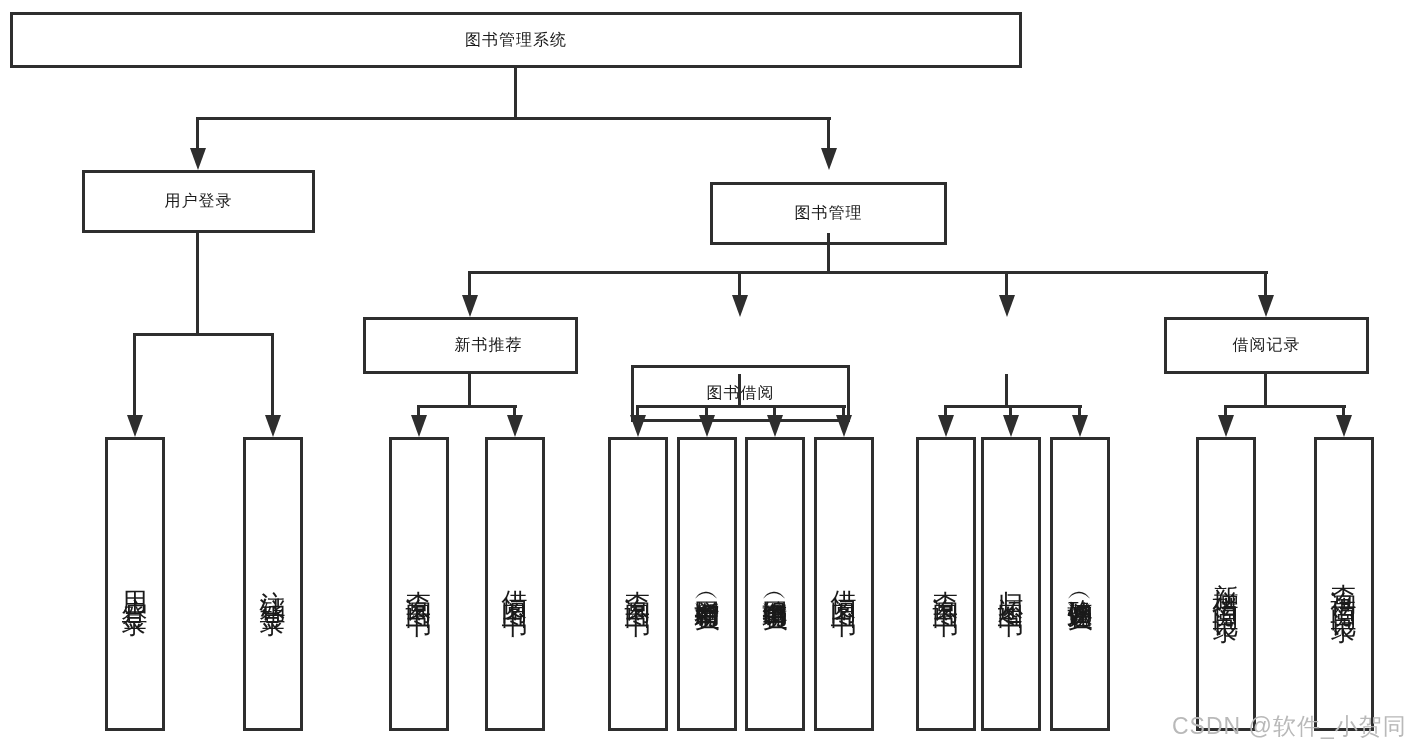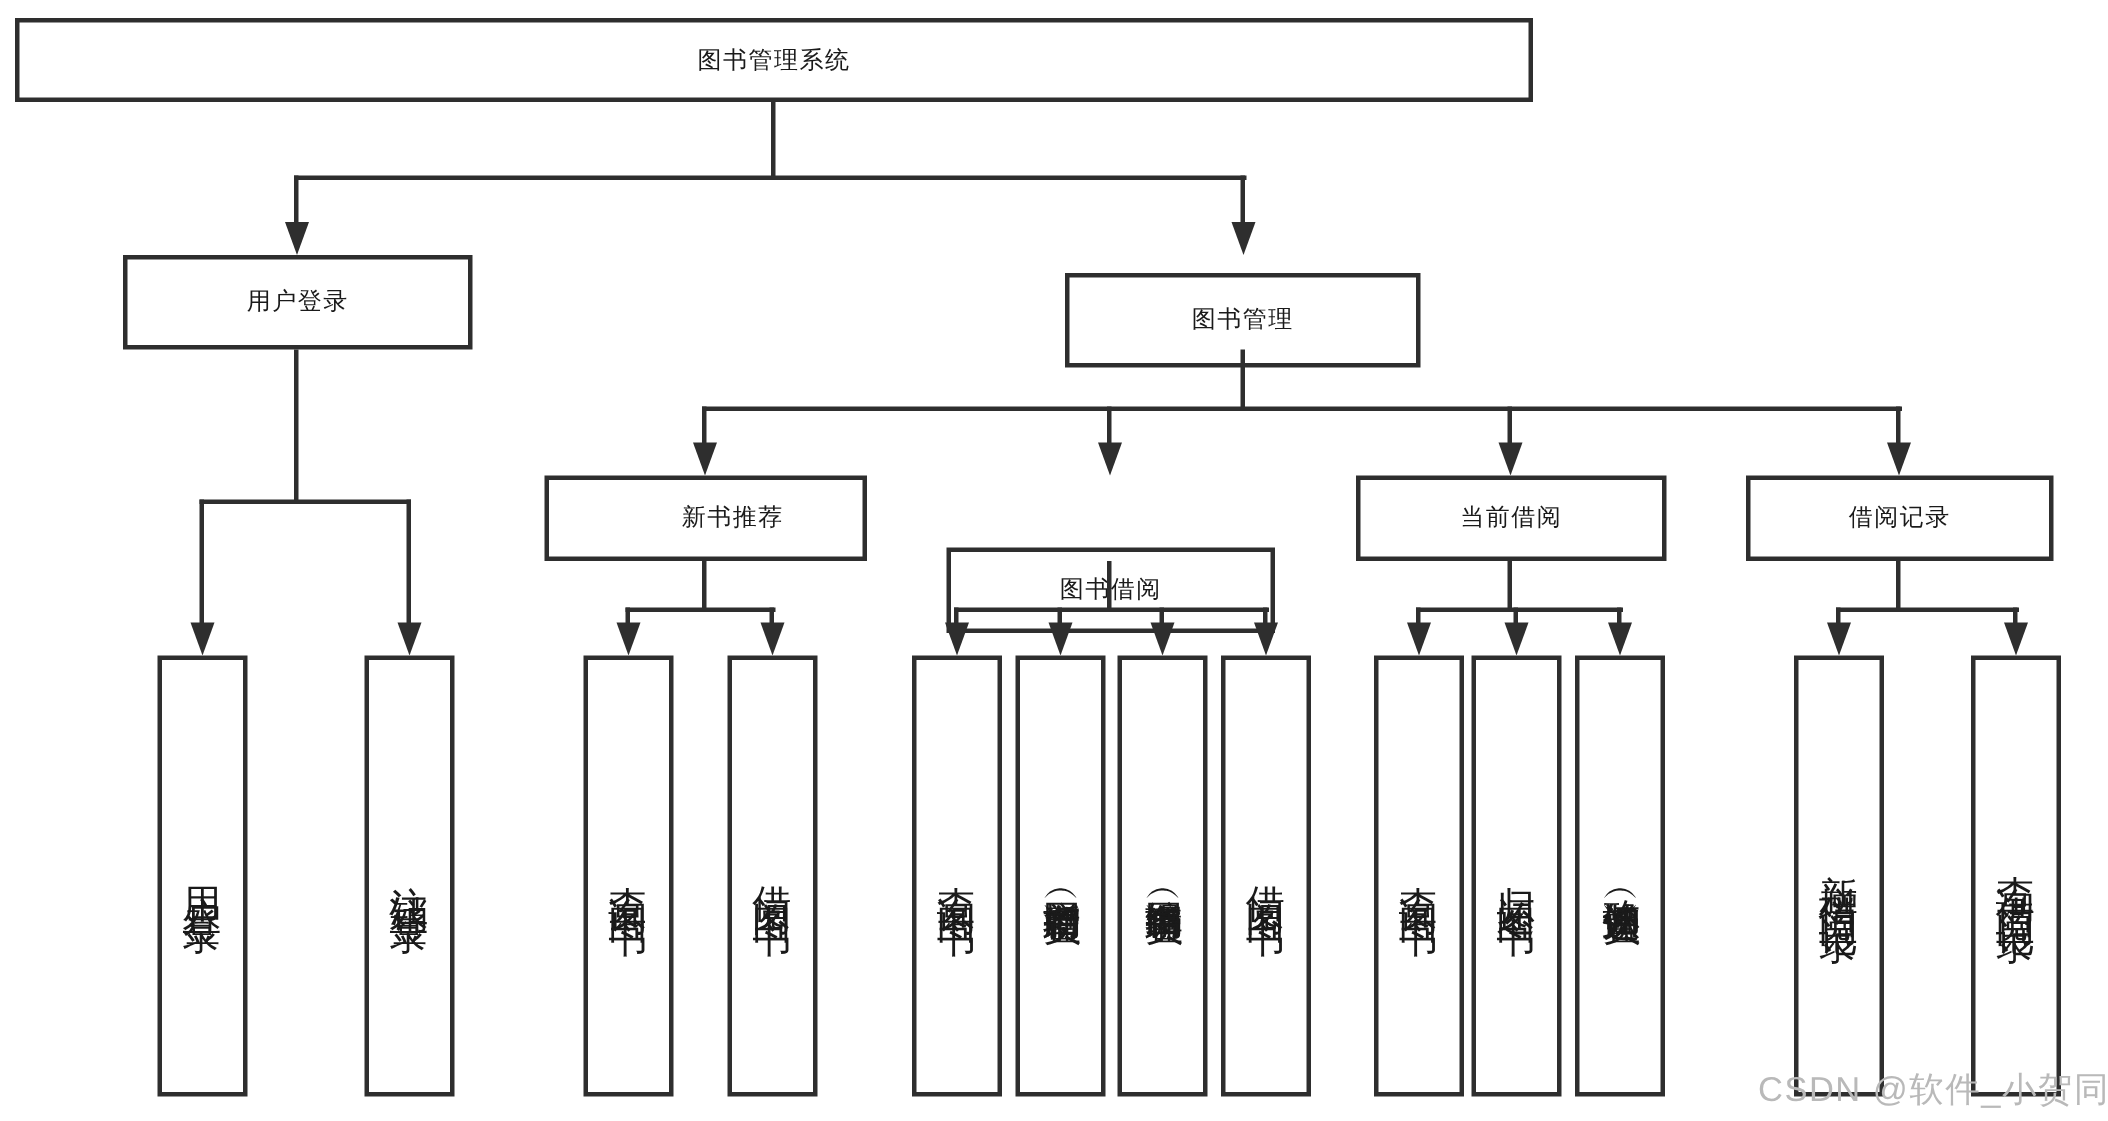--- a/index.html
+++ b/index.html
@@ -99,21 +99,20 @@
   <i class="ar" style="left:462px;top:295px;"></i>
   <i class="ln" style="left:738px;top:271px;width:3px;height:27px;"></i>
   <i class="ar" style="left:732px;top:295px;"></i>
   <i class="ln" style="left:1005px;top:271px;width:3px;height:27px;"></i>
   <i class="ar" style="left:999px;top:295px;"></i>
   <i class="ln" style="left:1264px;top:271px;width:3px;height:27px;"></i>
   <i class="ar" style="left:1258px;top:295px;"></i>
 
   <div class="node" style="left:363px;top:317px;width:215px;height:57px;padding-left:36px;">新书推荐</div>
   <div class="node" style="left:631px;top:317px;width:219px;height:57px;margin-top:48px;">图书借阅</div>
-  <div class="node" style="left:904px;top:317px;width:207px;height:57px;">当前借阅</div>
   <div class="node" style="left:1164px;top:317px;width:205px;height:57px;font-family:Liberation Serif, serif;">借阅记录</div>
 
   <i class="ln" style="left:468px;top:374px;width:3px;height:34px;"></i>
   <i class="ln" style="left:417px;top:405px;width:100px;height:3px;"></i>
   <i class="ln" style="left:417px;top:405px;width:3px;height:12px;"></i>
   <i class="ar" style="left:411px;top:415px;"></i>
   <i class="ln" style="left:513px;top:405px;width:3px;height:12px;"></i>
   <i class="ar" style="left:507px;top:415px;"></i>
 
   <i class="ln" style="left:738px;top:374px;width:3px;height:34px;"></i>

